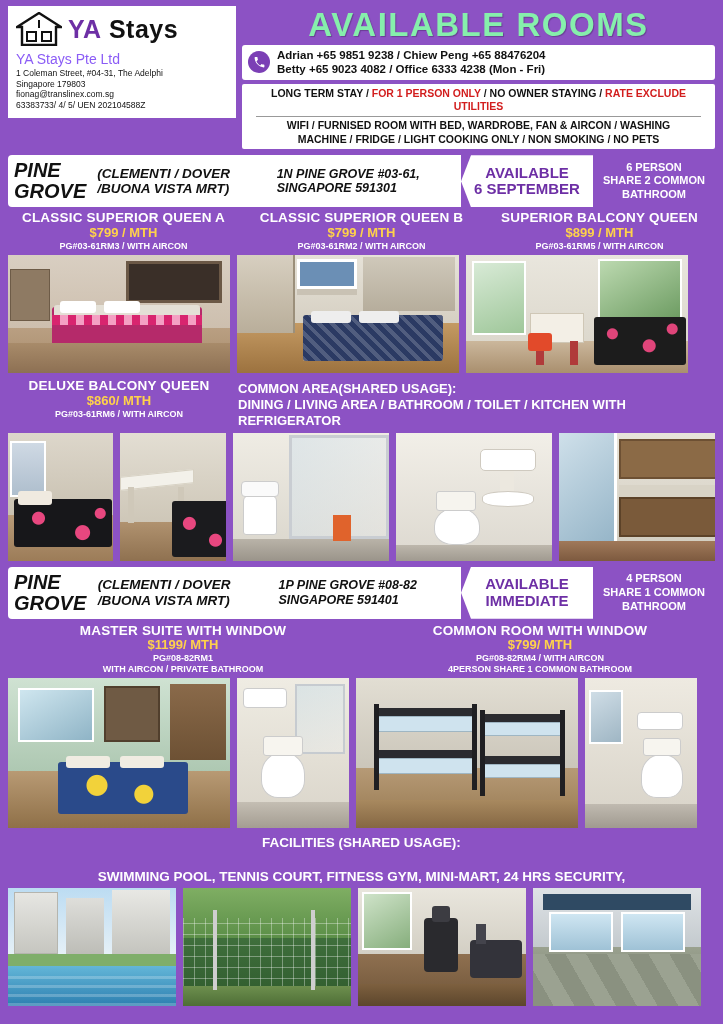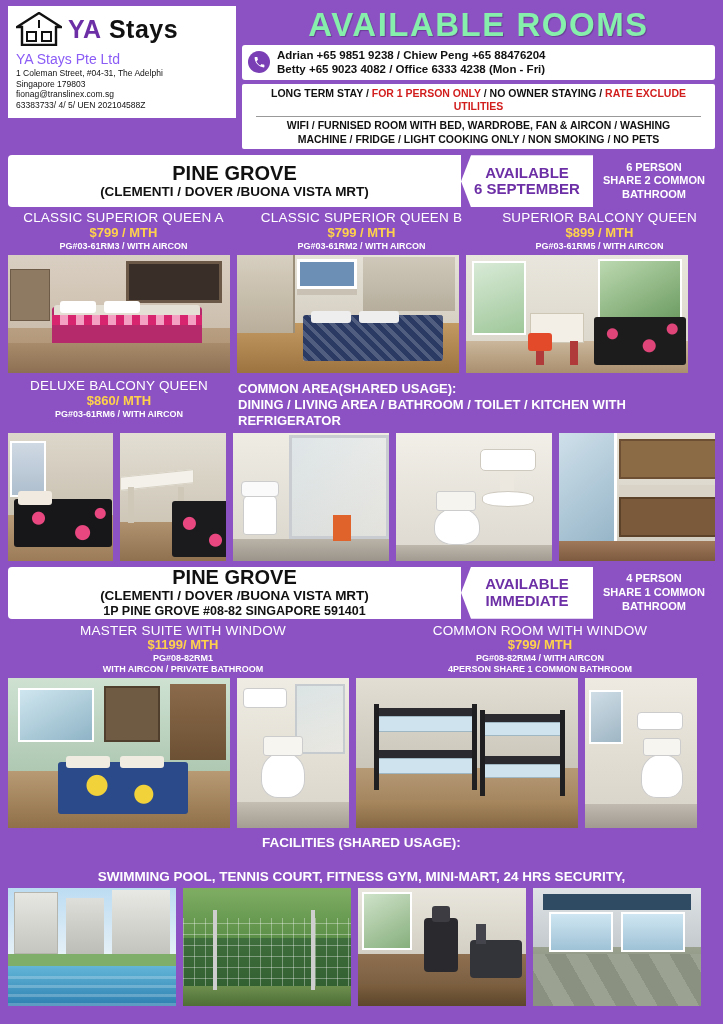--- a/index.html
+++ b/index.html
@@ -51,22 +51,23 @@
     text-align: center; font-size: 10.5px; font-weight: bold; color: #111;
     line-height: 1.3; border-radius: 2px;
   }
   .terms .red { color: #d21d1d; }
   .terms hr { border: 0; border-top: 1px solid #999; margin: 2px 10px; }
 
   
   .prop-banner { display: flex; align-items: stretch; gap: 0; margin-top: 6px; height: 52px; }
   .prop-main {
     flex: 1; background: #fff; border-radius: 4px 0 0 4px;
-    display: flex; flex-direction: column; align-items: center; justify-content: center;
+    display: flex; flex-direction: row; align-items: center; justify-content: center;
     padding: 2px 6px;
+    font-style: italic;
   }
   .prop-name { font-size: 20px; font-weight: bold; color: #111; line-height: 1.05; }
   .prop-mrt { font-size: 13.5px; font-weight: bold; color: #111; line-height: 1.15; }
   .prop-addr { font-size: 12.5px; font-weight: bold; color: #111; line-height: 1.15; }
   .avail-flag {
     width: 132px; background: #fff; color: #6d2fa5; font-weight: bold;
     font-size: 15px; display: flex; flex-direction: column;
     align-items: center; justify-content: center; text-align: center;
     clip-path: polygon(10px 0, 100% 0, 100% 100%, 10px 100%, 0 50%);
     line-height: 1.1;
@@ -74,21 +75,21 @@
   .occupancy {
     width: 122px; color: #fff; font-weight: bold; font-size: 11px;
     display: flex; flex-direction: column; align-items: center; justify-content: center;
     text-align: center; line-height: 1.25;
   }
 
   
   .rooms-3 { display: flex; gap: 7px; margin-top: 4px; }
   .room-col { flex: 1; }
   .room-title {
-    text-align: center; color: #fff; font-weight: normal; font-size: 13.5px;
+    text-align: center; color: #fff; font-weight: bold; font-size: 13.5px;
     letter-spacing: .2px; line-height: 1.1;
   }
   .room-price { text-align: center; color: #ffd24a; font-weight: bold; font-size: 13px; line-height: 1.15; }
   .room-code { text-align: center; color: #fff; font-weight: bold; font-size: 9px; line-height: 1.2; }
 
   
   .ph { position: relative; overflow: hidden; background: #cfc7bb; }
   .ph .scene { position: absolute; inset: 0; }
   .row-photos { display: flex; gap: 7px; margin-top: 3px; }
 
@@ -159,20 +160,21 @@
         <div>WIFI / FURNISED ROOM WITH BED, WARDROBE, FAN &amp; AIRCON / WASHING</div>
         <div>MACHINE / FRIDGE /  LIGHT COOKING ONLY / NON SMOKING / NO PETS</div>
       </div>
     </div>
   </div>
 
   <div class="prop-banner">
     <div class="prop-main">
       <div class="prop-name">PINE GROVE</div>
       <div class="prop-mrt">(CLEMENTI / DOVER /BUONA VISTA MRT)</div>
+      <div class="prop-addr">1N PINE GROVE #03-61, SINGAPORE 591301</div>
     </div>
     <div class="avail-flag">
       <span>AVAILABLE</span>
       <span>6 SEPTEMBER</span>
     </div>
     <div class="occupancy">
       <span>6 PERSON</span>
       <span>SHARE 2 COMMON</span>
       <span>BATHROOM</span>
     </div>

